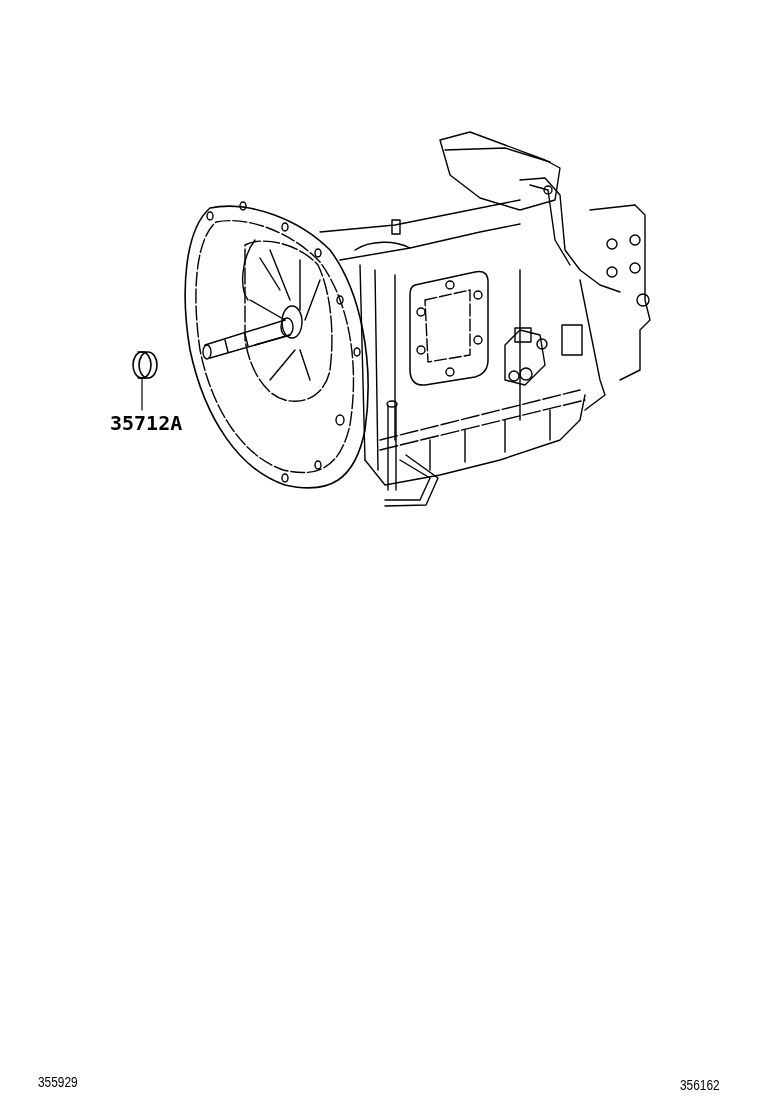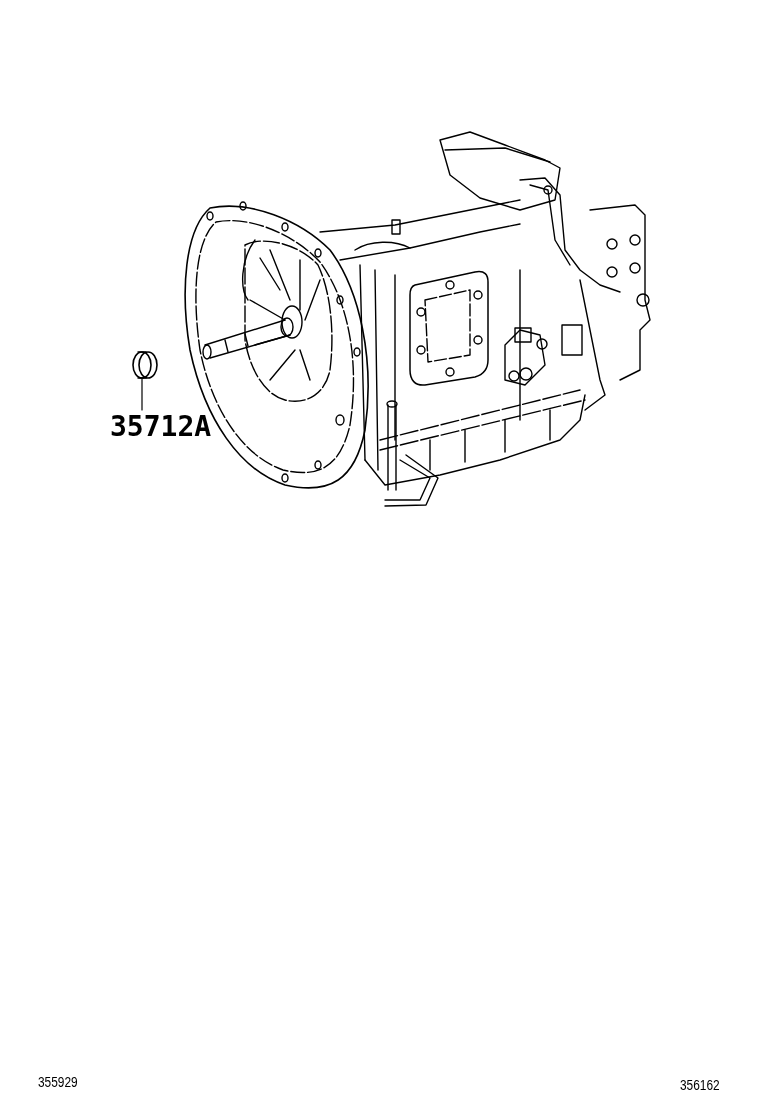--- a/index.html
+++ b/index.html
@@ -26,21 +26,21 @@
       position: absolute;
       left: 0;
       top: 0;
     }
     .callout-label {
       position: absolute;
       left: 110px;
       top: 413px;
       font-family: "DejaVu Sans Mono", "Liberation Mono", monospace;
       font-weight: bold;
-      font-size: 28px;
+      font-size: 20px;
       letter-spacing: 0px;
       color: #000000;
       line-height: 1;
       cursor: pointer;
     }
     .ref-number {
       position: absolute;
       font-family: "Liberation Sans Narrow", "Liberation Sans", sans-serif;
       font-size: 14px;
       color: #000000;

